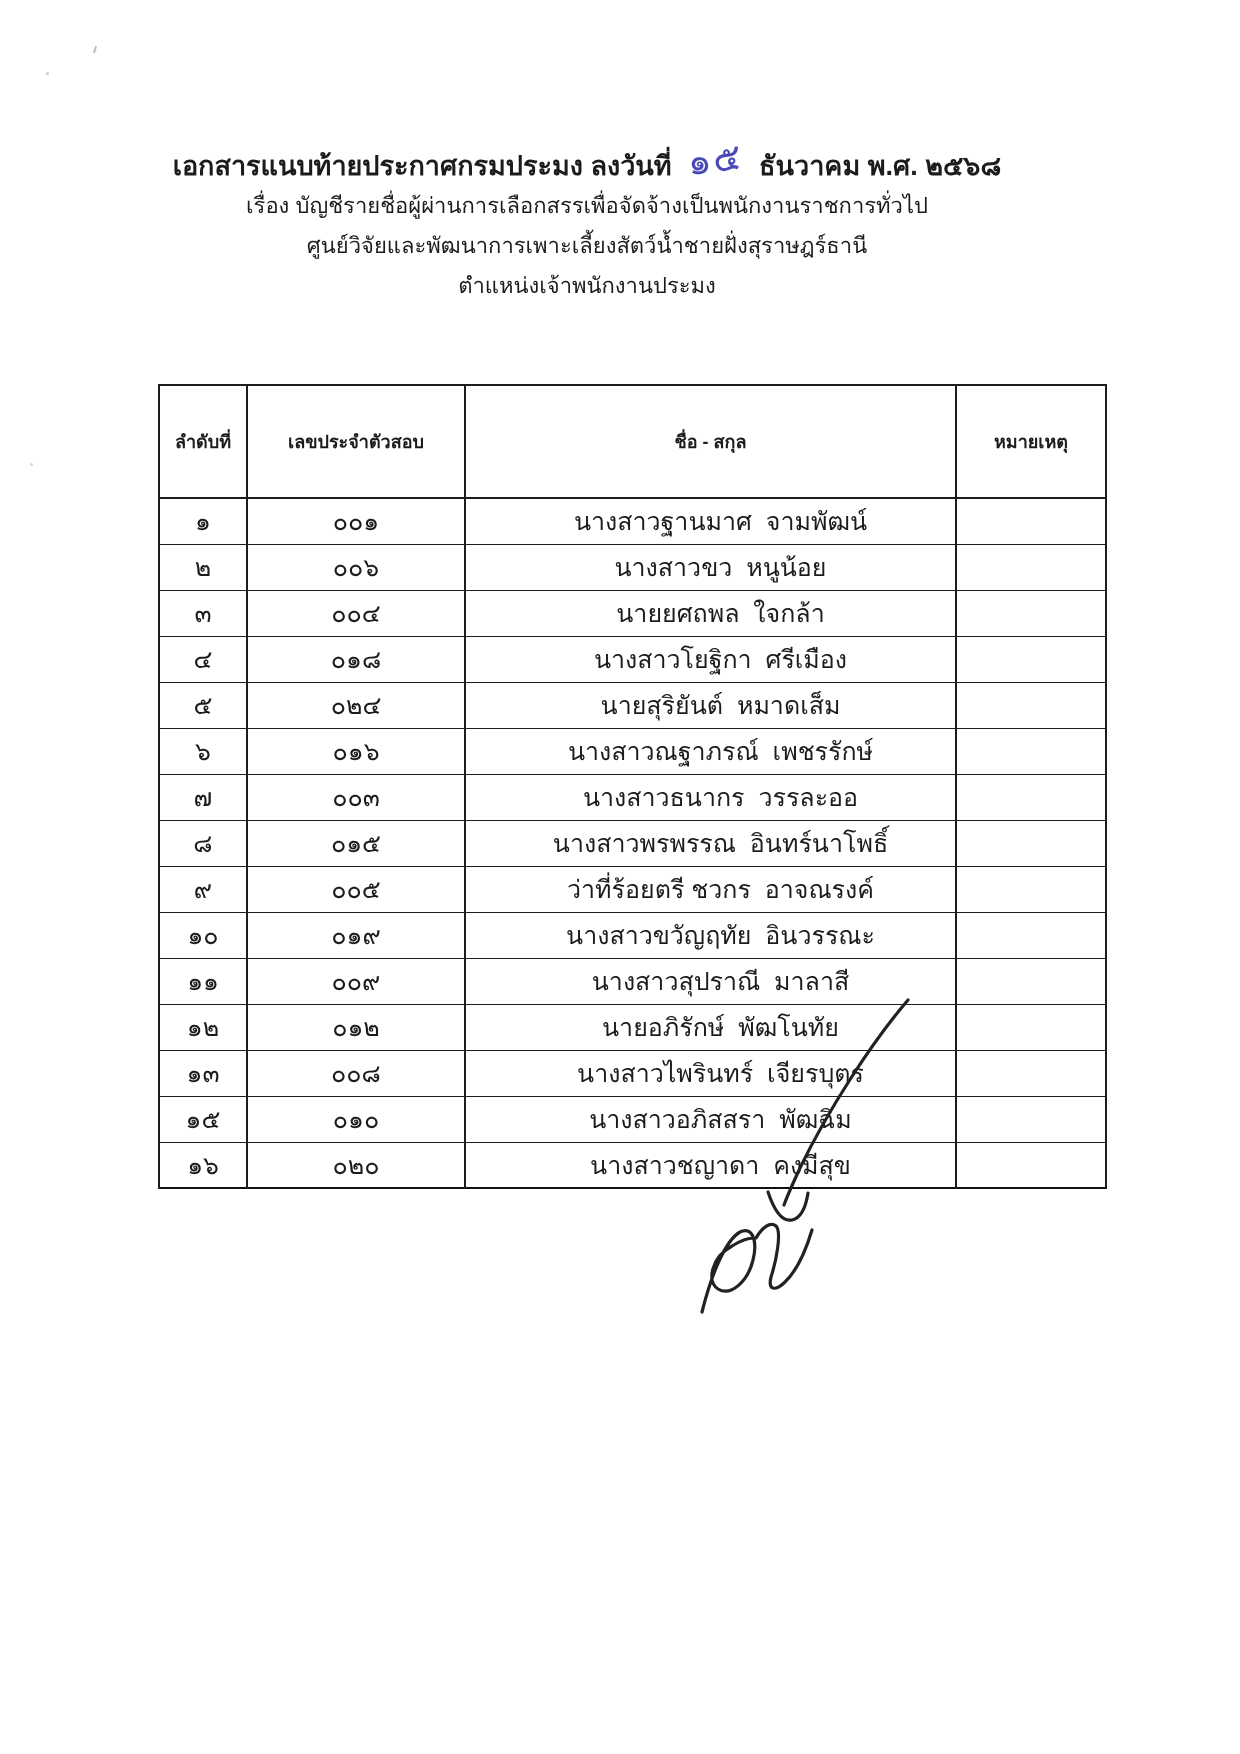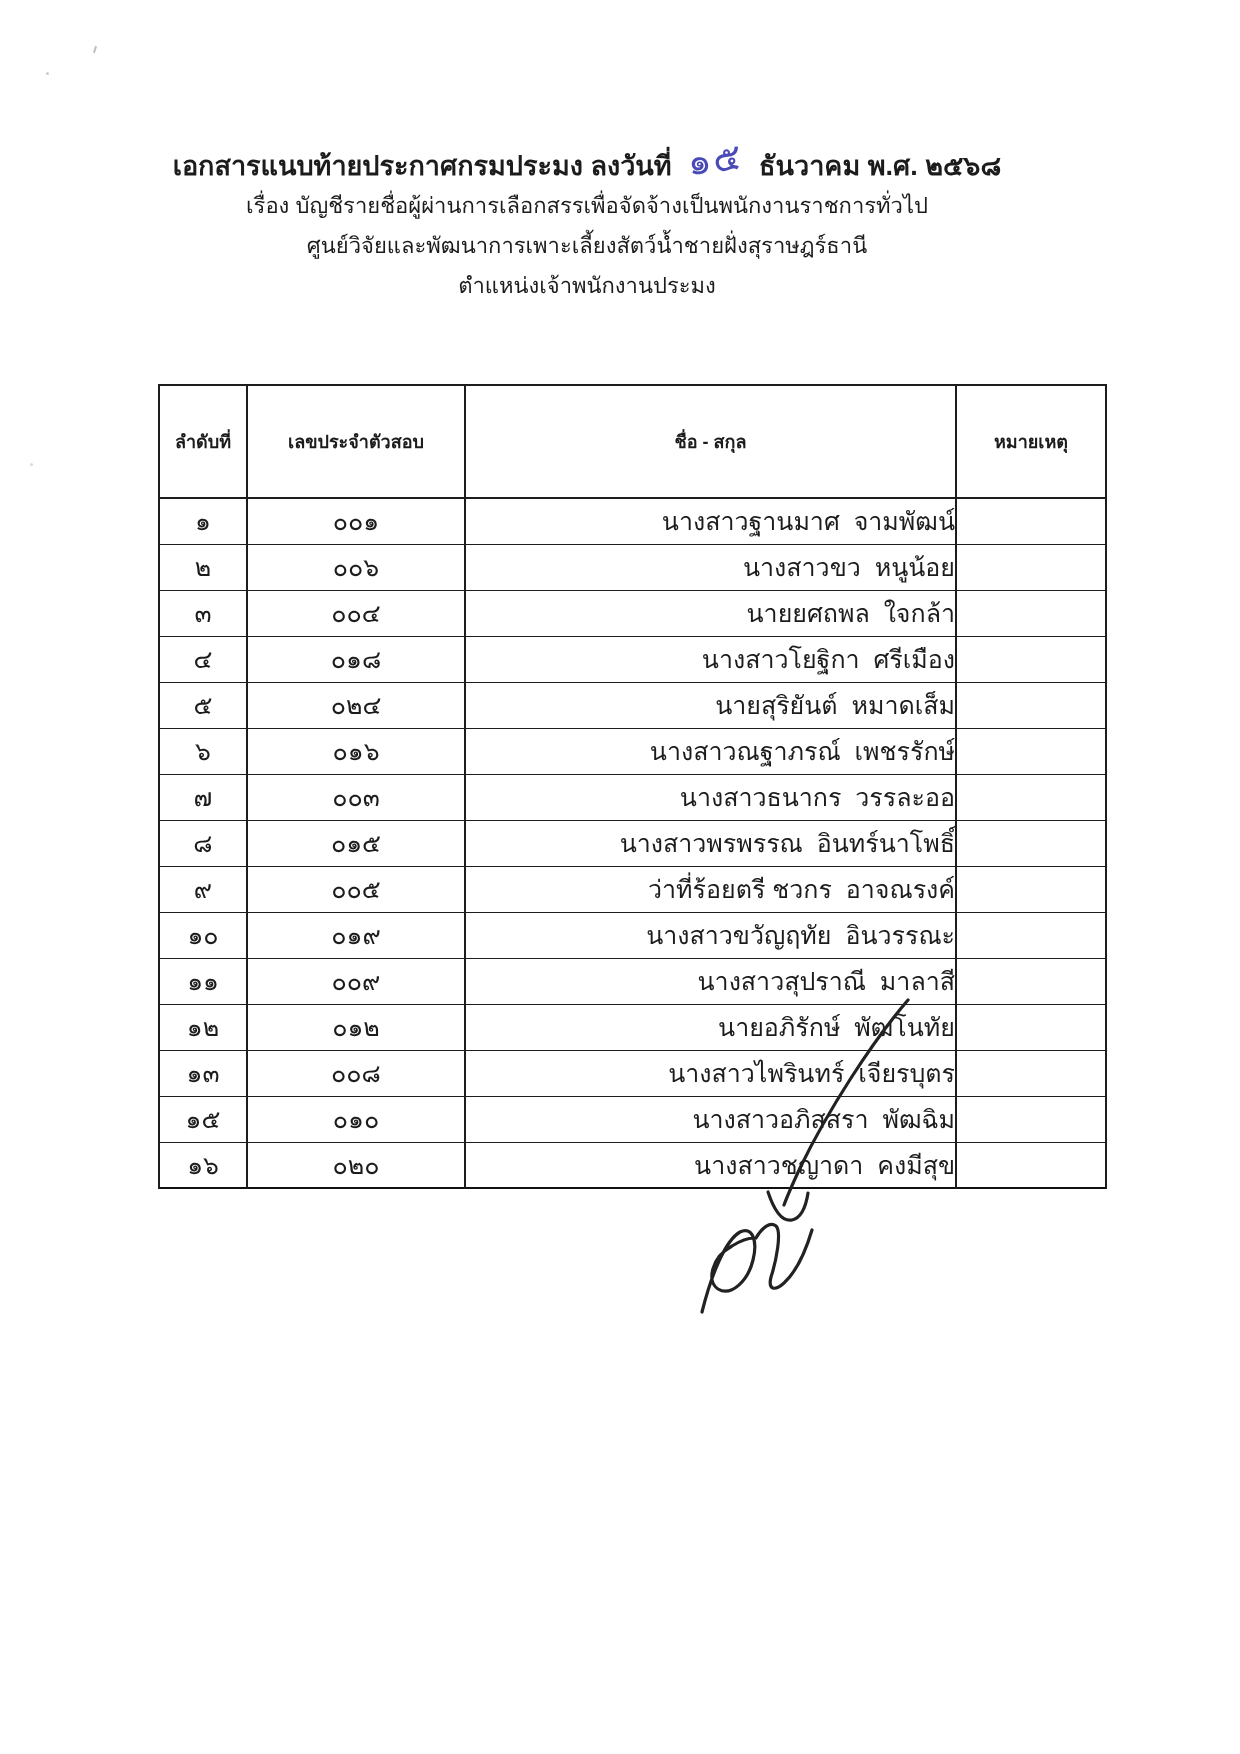--- a/index.html
+++ b/index.html
@@ -53,21 +53,21 @@
   .doc-table th {
     font-size: 18px; font-weight: 700; text-align: center; vertical-align: middle;
     border-bottom-width: 2.5px;
   }
   .doc-table { border: 2.5px solid #111; }
   .doc-table td {
     font-size: 25px; vertical-align: middle;
     border-top-width: 1.4px; border-bottom-width: 1.4px;
   }
   .doc-table td.col-no, .doc-table td.col-id { text-align: center; }
-  .doc-table td.col-name { text-align: right; padding-left: 20px; white-space: pre; margin-left: 32px; }
+  .doc-table td.col-name { text-align: center; padding-left: 20px; white-space: pre; margin-left: 32px; }
 
   .signature-svg { position: absolute; left: 560px; top: 980px; }
 </style>
 </head>
 <body>
 
 <div class="page">
 
   <div class="speck1"></div>
   <div class="speck2"></div>

